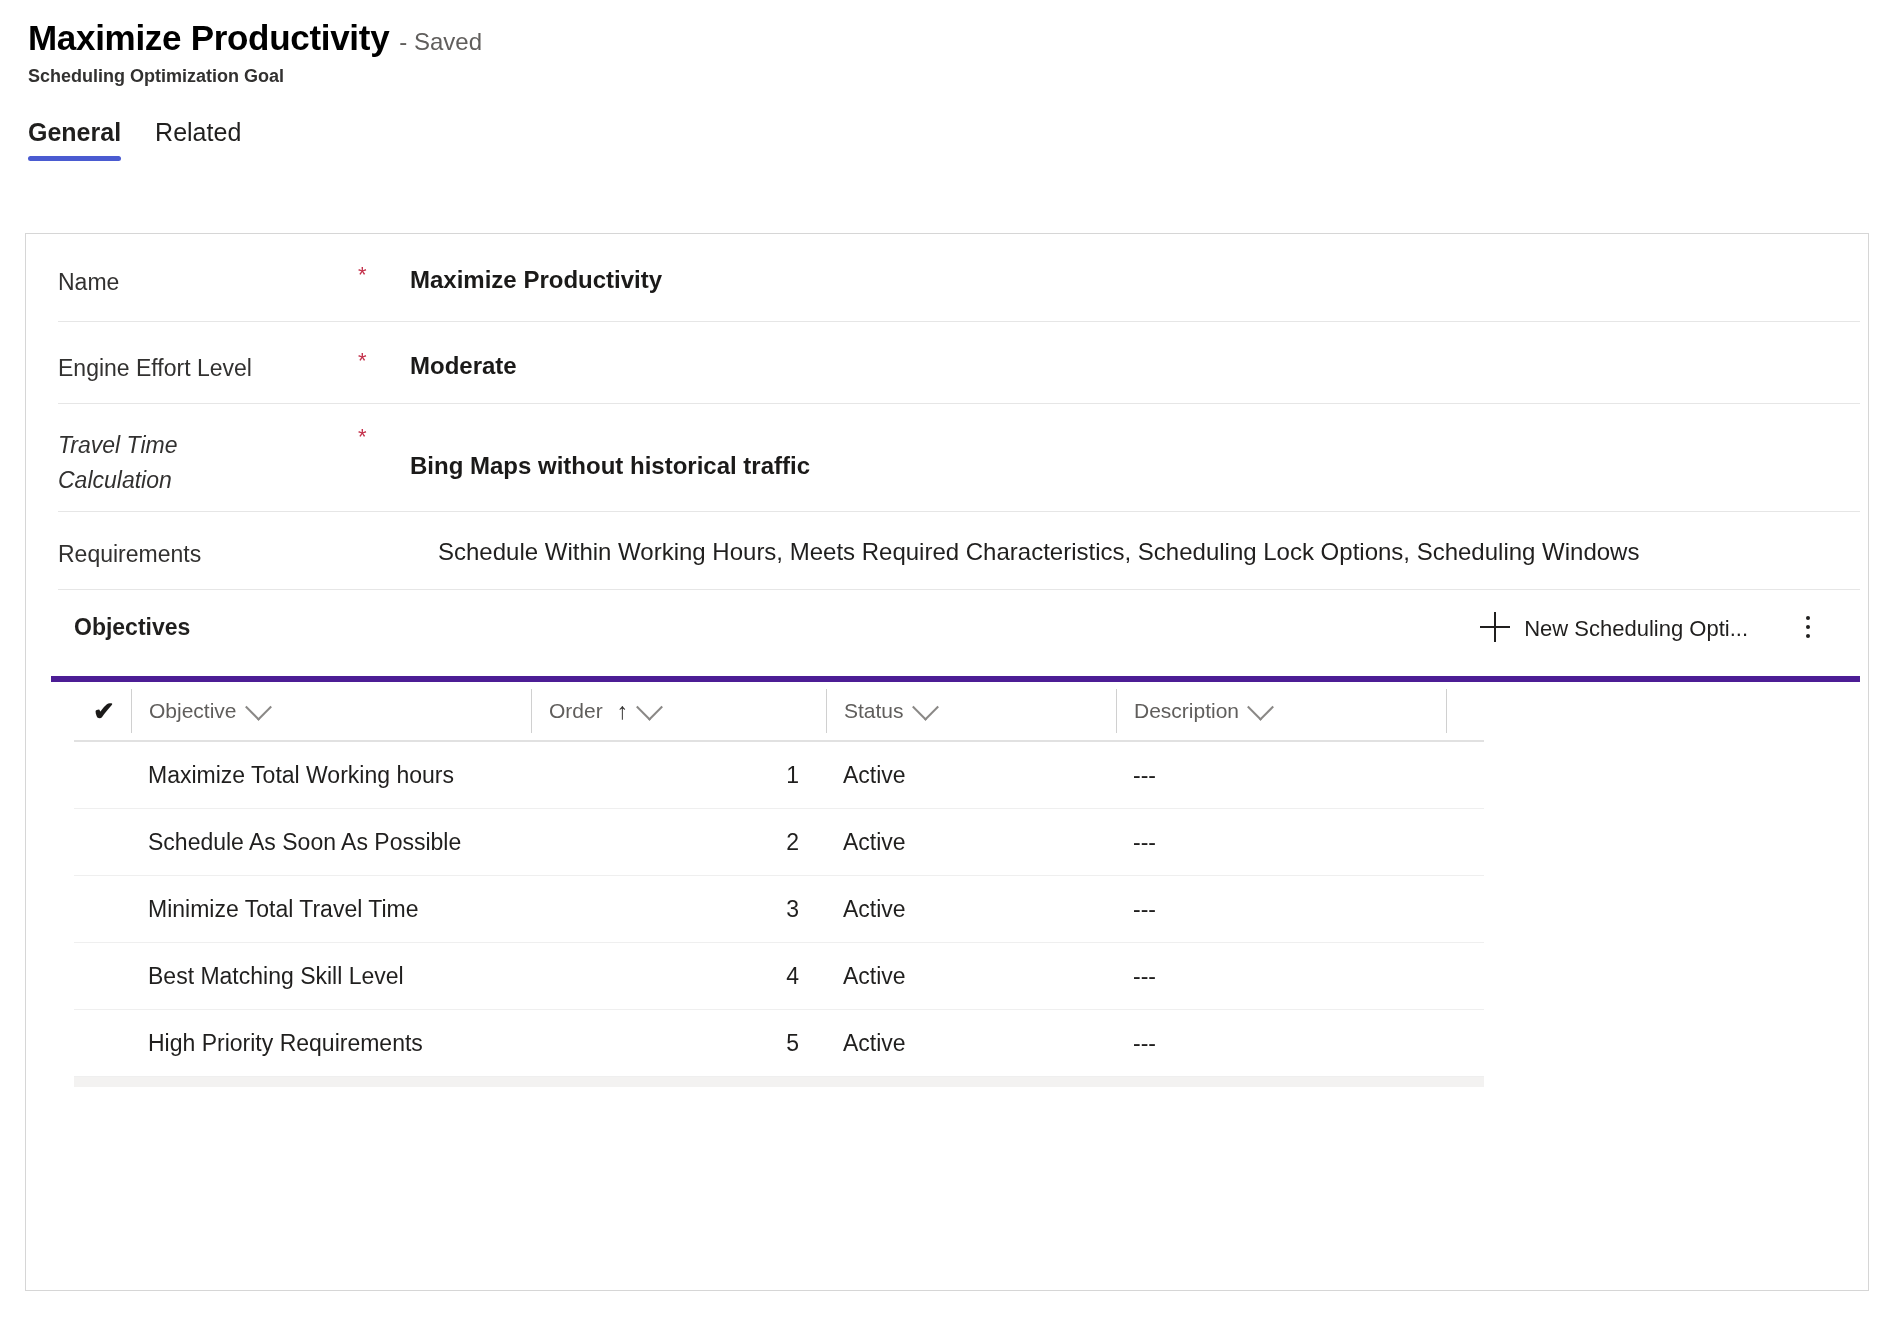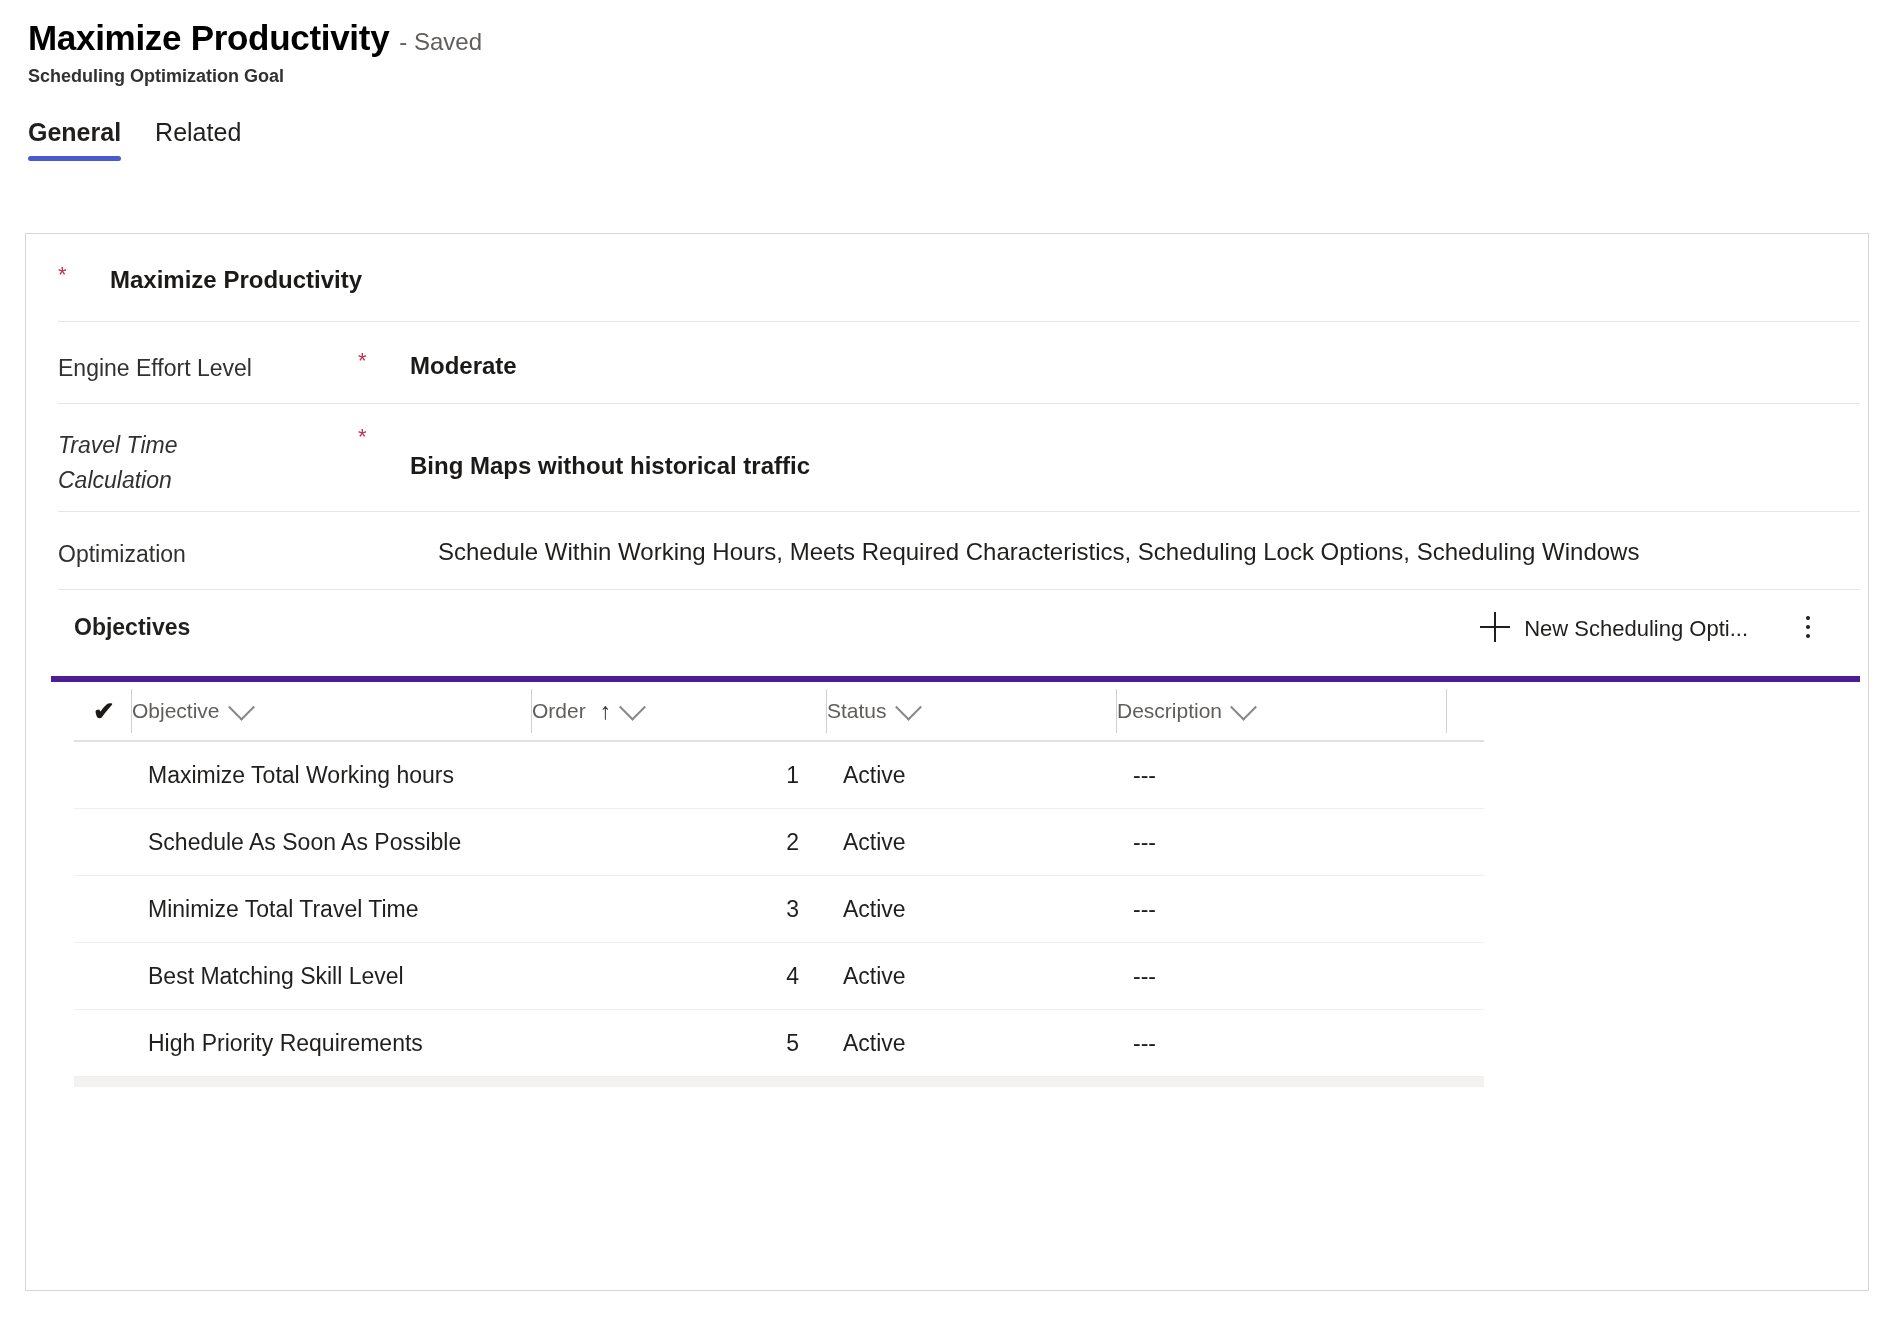--- a/index.html
+++ b/index.html
@@ -215,20 +215,21 @@
     align-items: center;
     gap: 12px;
     font-size: 21px;
     color: #605e5c;
     position: relative;
     height: 44px;
     box-sizing: border-box;
   }
   .col-sep {
     border-left: 1px solid #d0d0d0;
+    padding-left: 17px;
   }
   .c-check   { width: 57px; flex: 0 0 57px; justify-content: flex-start; padding-left: 19px; }
   .c-obj     { width: 400px; flex: 0 0 400px; }
   .c-order   { width: 295px; flex: 0 0 295px; }
   .c-status  { width: 290px; flex: 0 0 290px; }
   .c-desc    { width: 330px; flex: 0 0 330px; }
   .c-end     { flex: 1 1 auto; border-left: 1px solid #d0d0d0; height: 44px; }
 
   .check-glyph {
     font-size: 26px;
@@ -298,41 +299,42 @@
   <div class="tab">
     <span>Related</span>
   </div>
 </div>
 
 <div class="form-card">
 
   <div class="field-rows">
 
     <div class="field-row row-name">
+      <div class="field-label">Name</div>
       <div class="req-star">*</div>
       <div class="field-value">Maximize Productivity</div>
     </div>
 
     <div class="field-row row-engine">
       <div class="field-label">Engine Effort Level</div>
       <div class="req-star">*</div>
       <div class="field-value">Moderate</div>
     </div>
 
     <div class="field-row row-travel">
       <div class="field-label">
         <div>Travel Time</div>
         <div>Calculation</div>
       </div>
       <div class="req-star">*</div>
       <div class="field-value">Bing Maps without historical traffic</div>
     </div>
 
     <div class="field-row row-constraints">
-      <div class="field-label">Optimization</div>
+      <div class="field-label">Requirements</div>
       <div class="req-star"></div>
       <div class="field-value plain">Schedule Within Working Hours, Meets Required Characteristics, Scheduling Lock Options, Scheduling Windows</div>
     </div>
 
   </div>
 
   <div class="subgrid">
 
     <div class="subgrid-header">
       <div class="subgrid-title">Objectives</div>

